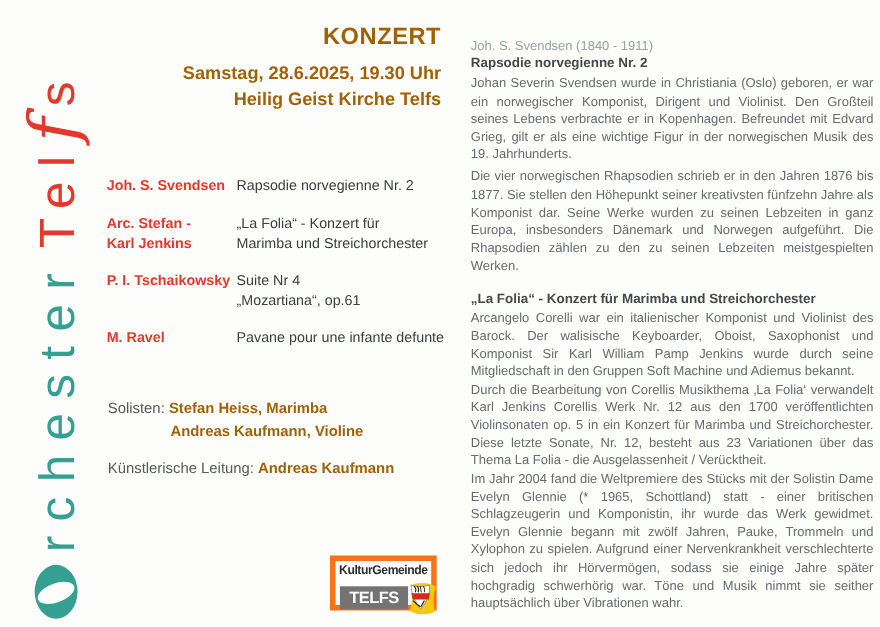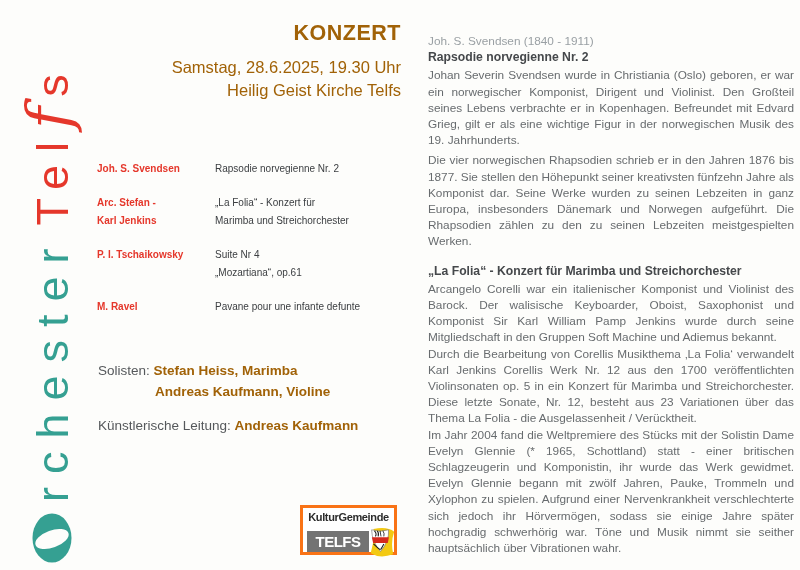--- a/index.html
+++ b/index.html
@@ -14,24 +14,24 @@
   .vlogo-rot .o-svg{vertical-align:-7px;margin-right:10px;}
   .vlogo-word1{color:#35a092;}
   .vlogo-word2{color:#e5372b;}
   .vlogo-gap{display:inline-block;width:10px;}
   .fancy-f{font-family:"DejaVu Serif", serif;font-style:italic;font-size:60px;
     letter-spacing:10px;position:relative;top:2px;}
 
   
   .head-block{position:absolute;left:100px;top:21px;width:301px;text-align:right;color:#a16207;}
   .head-title{font-size:21.5px;font-weight:bold;letter-spacing:.5px;margin:0 0 10px 0;}
-  .head-date{font-size:16.5px;font-weight:normal;line-height:23px;}
+  .head-date{font-size:16.5px;font-weight:bold;line-height:23px;}
 
   
-  .program{position:absolute;left:97px;top:160px;width:330px;font-size:10px;line-height:18px;}
+  .program{position:absolute;left:97px;top:160px;width:330px;font-size:13px;line-height:18px;}
   .prow{display:grid;grid-template-columns:118px auto;margin-bottom:16px;}
   .pcomposer{color:#e5372b;font-weight:bold;}
   .pwork{color:#3b3e41;}
 
   
   .credits{position:absolute;left:98px;top:360px;width:330px;font-size:13.5px;
     line-height:21px;color:#55585b;}
   .credits b{color:#a16207;}
   .cred-line2{padding-left:57px;}
   .cred-leader{margin-top:13px;}
@@ -41,21 +41,21 @@
     line-height:16.2px;color:#676b6e;}
   .sec-header{color:#9aa0a4;}
   .sec-title{color:#45484b;font-weight:bold;font-size:12.2px;}
   .notes p{margin:0;text-align:justify;}
   .notes p.gap-s{margin-top:2px;}
   .notes p.gap-m{margin-top:4px;}
   .sec2{margin-top:13px;}
 
   
   .kg-logo{position:absolute;left:300px;top:505px;width:97px;height:50px;background:#ffffff;
-    border:3px solid #f97316;box-sizing:border-box;}
+    border:5px solid #f97316;box-sizing:border-box;}
   .kg-top{font-size:11.5px;font-weight:bold;color:#2c2c2c;text-align:center;
     letter-spacing:-0.4px;margin-top:3px;transform:scaleX(0.96);}
   .kg-bottom{position:absolute;left:4px;top:21px;width:90px;height:25px;}
   .kg-crest{position:absolute;right:0px;top:-2px;}
   .kg-red{position:absolute;left:0;top:2px;width:62px;height:21px;background:#737373;
     color:#ffffff;font-weight:bold;font-size:15px;text-align:center;line-height:21px;
     letter-spacing:-0.5px;}
 </style>
 </head>
 <body>

